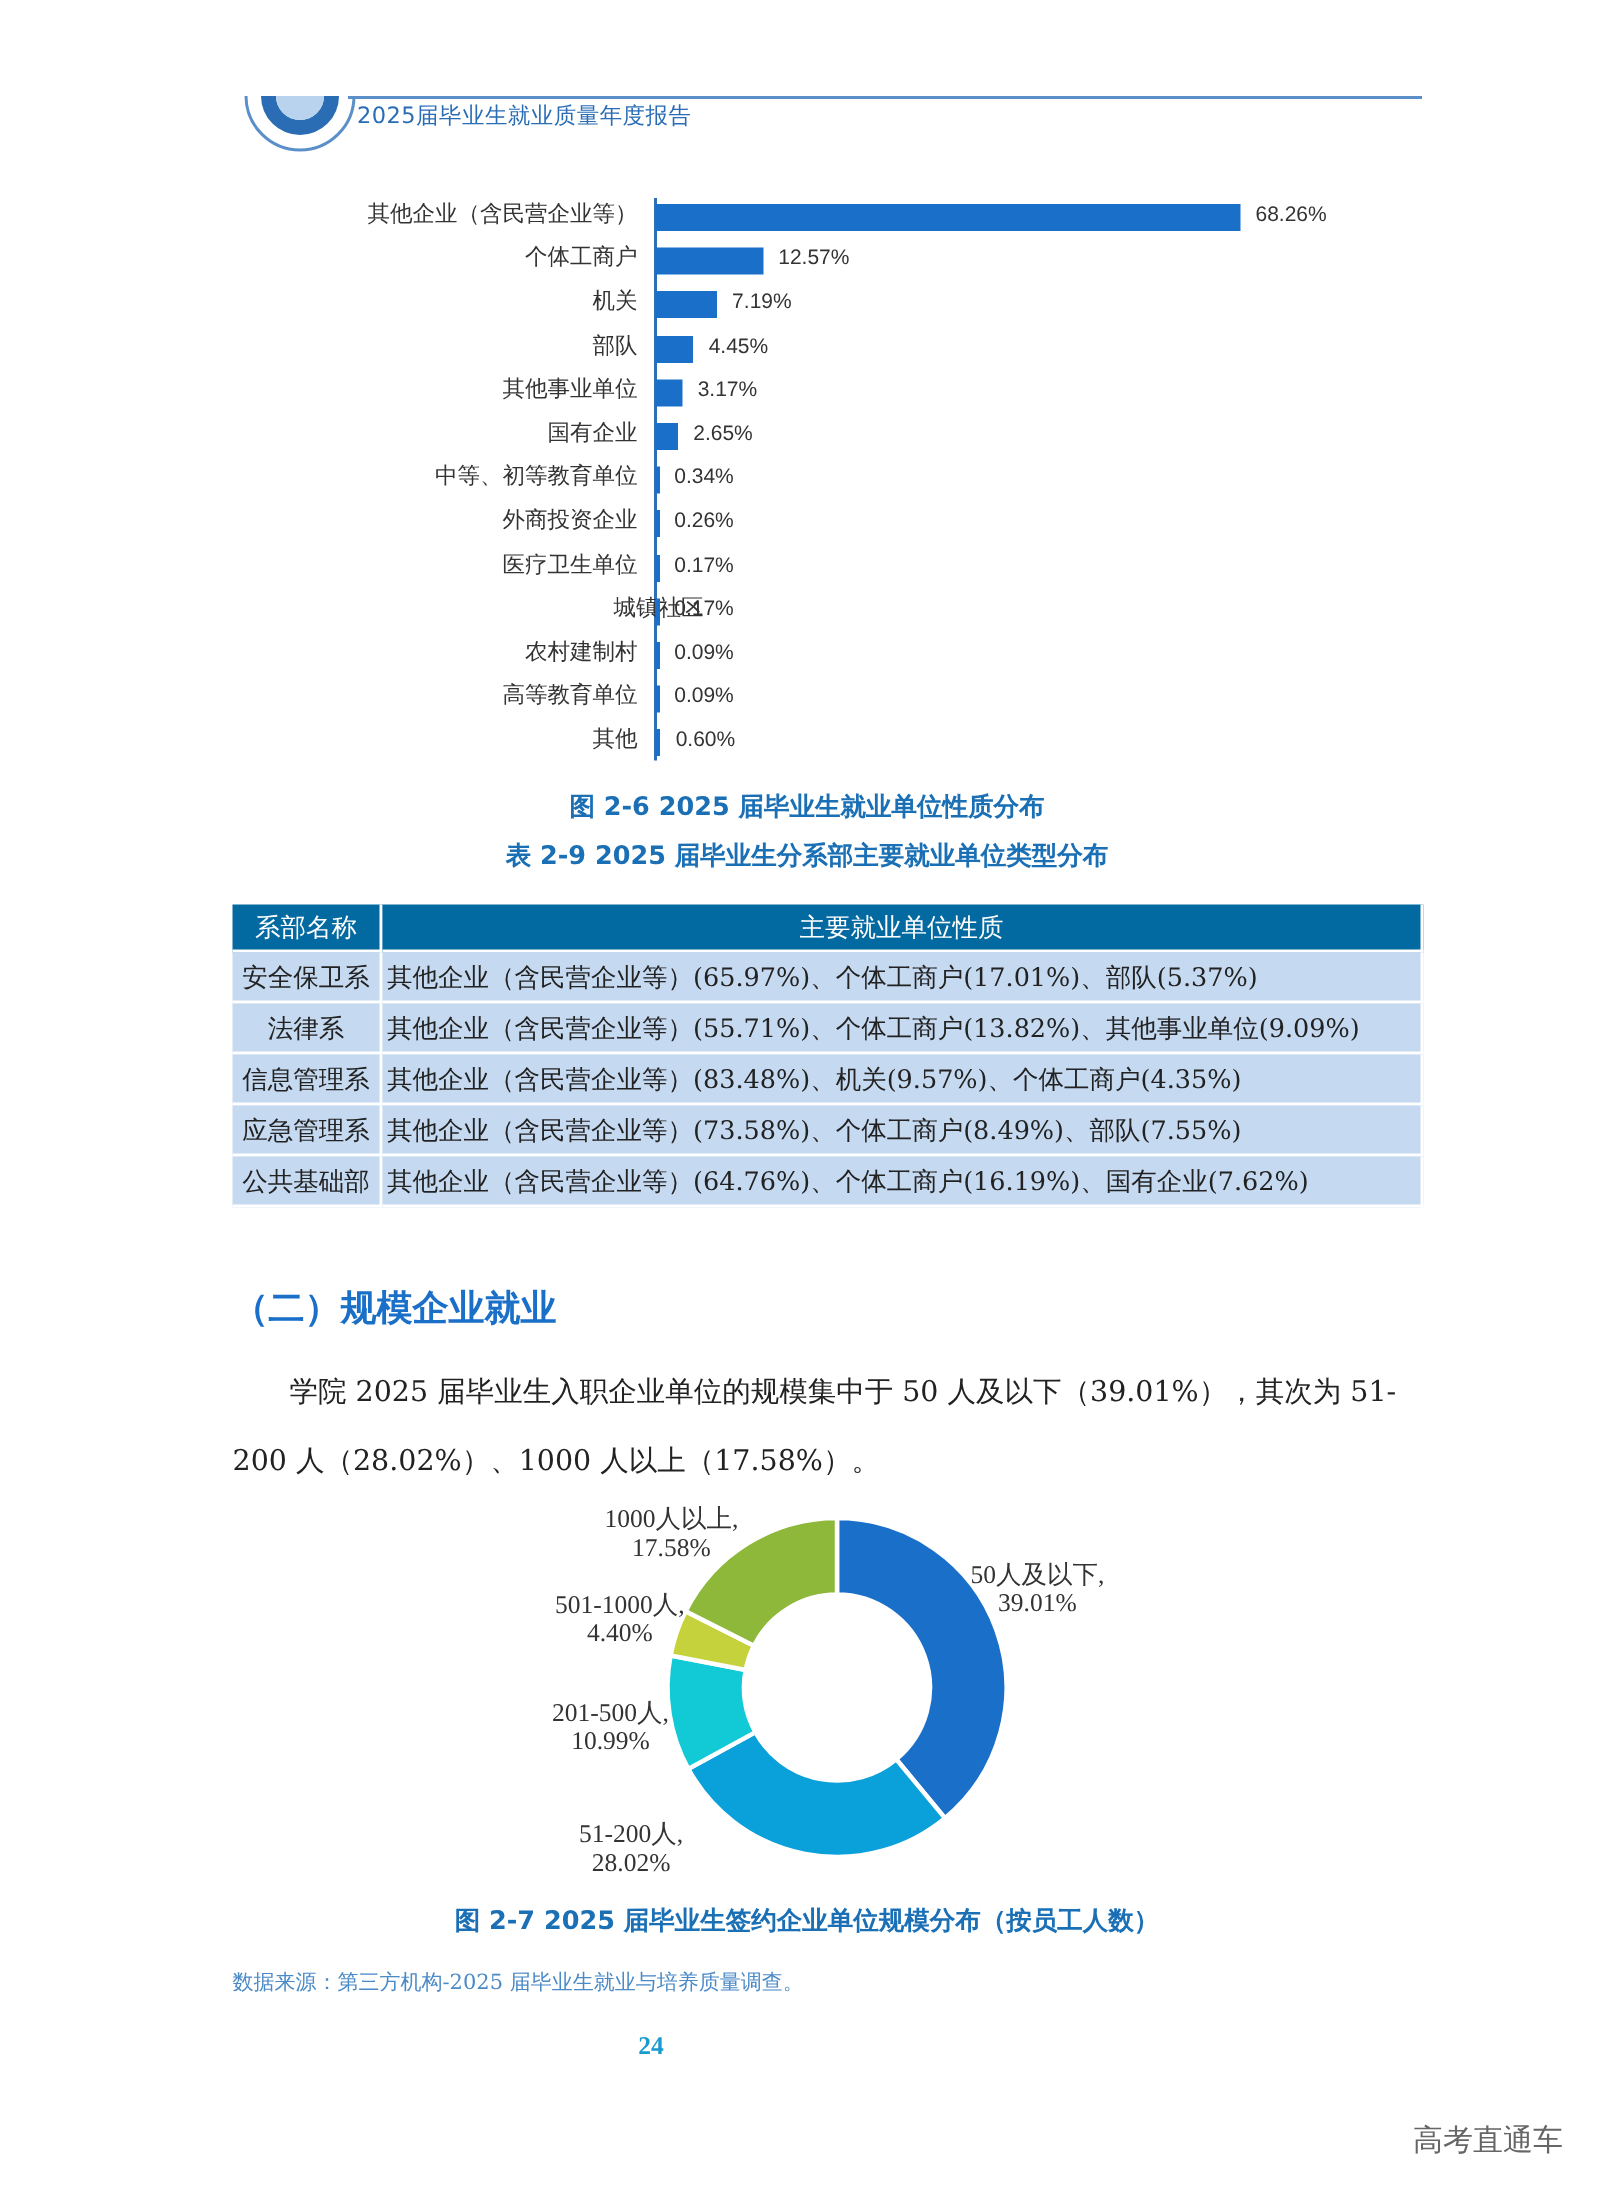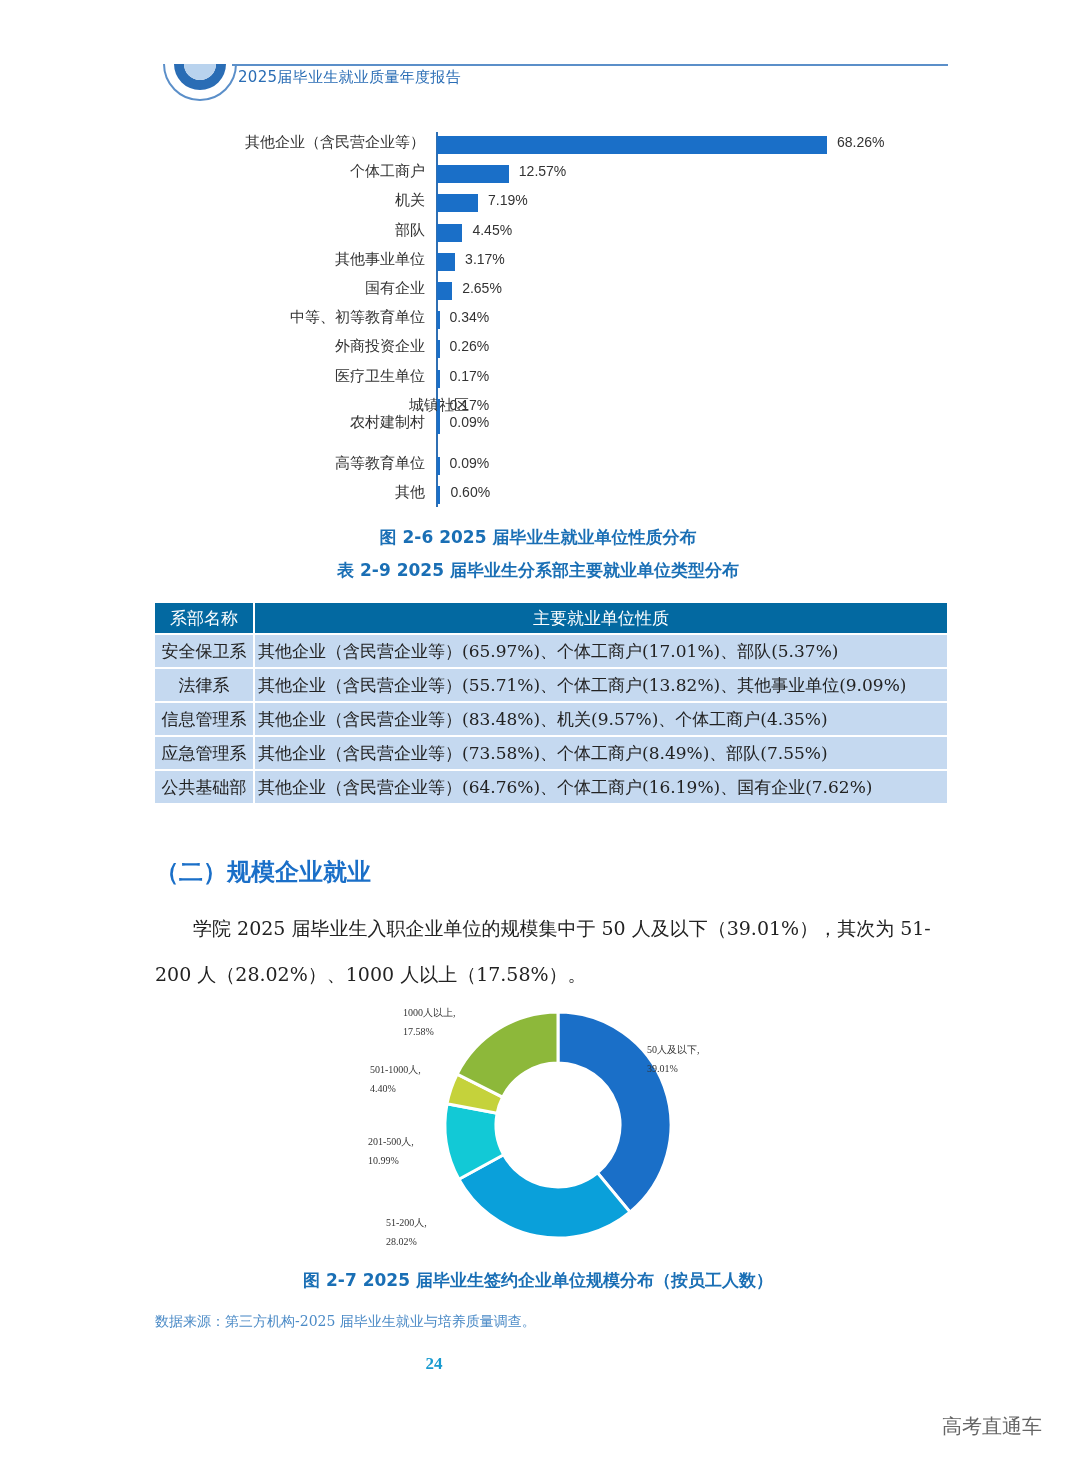--- a/index.html
+++ b/index.html
@@ -33,21 +33,21 @@
   .table td.val { padding-left: 3px; white-space: nowrap; }
   .table th.dept { width: 98px; }
 
   .section-title { position: absolute; left: 155px; top: 856px; font-size: 24px; font-weight: bold; color: #1a6fc8;
                    font-family: "DejaVu Sans", "Liberation Sans", sans-serif; }
   .para { position: absolute; left: 155px; top: 905px; width: 798px; font-size: 19px; line-height: 46px; color: #222;
           text-indent: 2em; font-family: "DejaVu Serif", serif; }
 
   
   .donut-wrap { position: absolute; left: 340px; top: 995px; width: 440px; height: 260px; }
-  .donut-label { position: absolute; font-size: 10px; color: #333; text-align: left; line-height: 19px;
+  .donut-label { position: absolute; font-size: 17px; color: #333; text-align: center; line-height: 19px;
                  font-family: "Liberation Serif", serif; white-space: nowrap; }
 
   .source { position: absolute; left: 155px; top: 1313px; font-size: 14px; color: #4a8ac6; font-family: "DejaVu Serif", serif; }
   .page-num { position: absolute; left: 0; width: 868px; top: 1354px; text-align: center; font-size: 17px; font-weight: bold;
               color: #1a9bd0; font-family: "Liberation Serif", serif; }
   .watermark { position: absolute; left: 942px; top: 1413px; font-size: 20px; color: #666;
                font-family: "DejaVu Sans", "Liberation Sans", sans-serif; }
 </style>
 </head>
 <body>
@@ -108,21 +108,21 @@
       <div class="bar-row" style="top: 235.6px;">
         <span class="bar-label">医疗卫生单位</span>
         <div class="bar" style="width: 2.5px; background: rgb(26, 111, 200);"></div>
         <span class="bar-value" style="left: 449.5px;">0.17%</span>
       </div>
       <div class="bar-row" style="top: 264.8px; padding-left: 44px;">
         <span class="bar-label">城镇社区</span>
         <div class="bar" style="width: 2.5px; background: rgb(26, 111, 200);"></div>
         <span class="bar-value" style="left: 449.5px;">0.17%</span>
       </div>
-      <div class="bar-row" style="top: 282px; text-align: right;">
+      <div class="bar-row" style="top: 294px; text-align: right;">
         <span class="bar-label">农村建制村</span>
         <div class="bar" style="width: 2.5px; background: rgb(26, 111, 200);"></div>
         <span class="bar-value" style="left: 449.5px;">0.09%</span>
       </div>
       <div class="bar-row" style="top: 323.2px;">
         <span class="bar-label">高等教育单位</span>
         <div class="bar" style="width: 2.5px; background: rgb(26, 111, 200);"></div>
         <span class="bar-value" style="left: 449.5px;">0.09%</span>
       </div>
       <div class="bar-row" style="top: 352.4px;">

